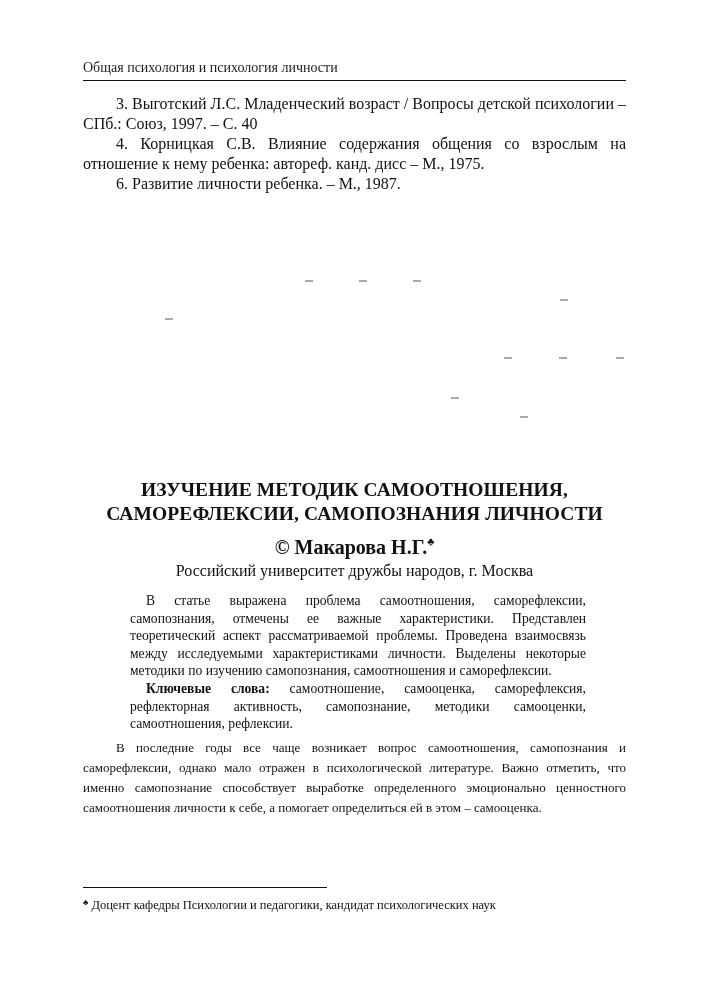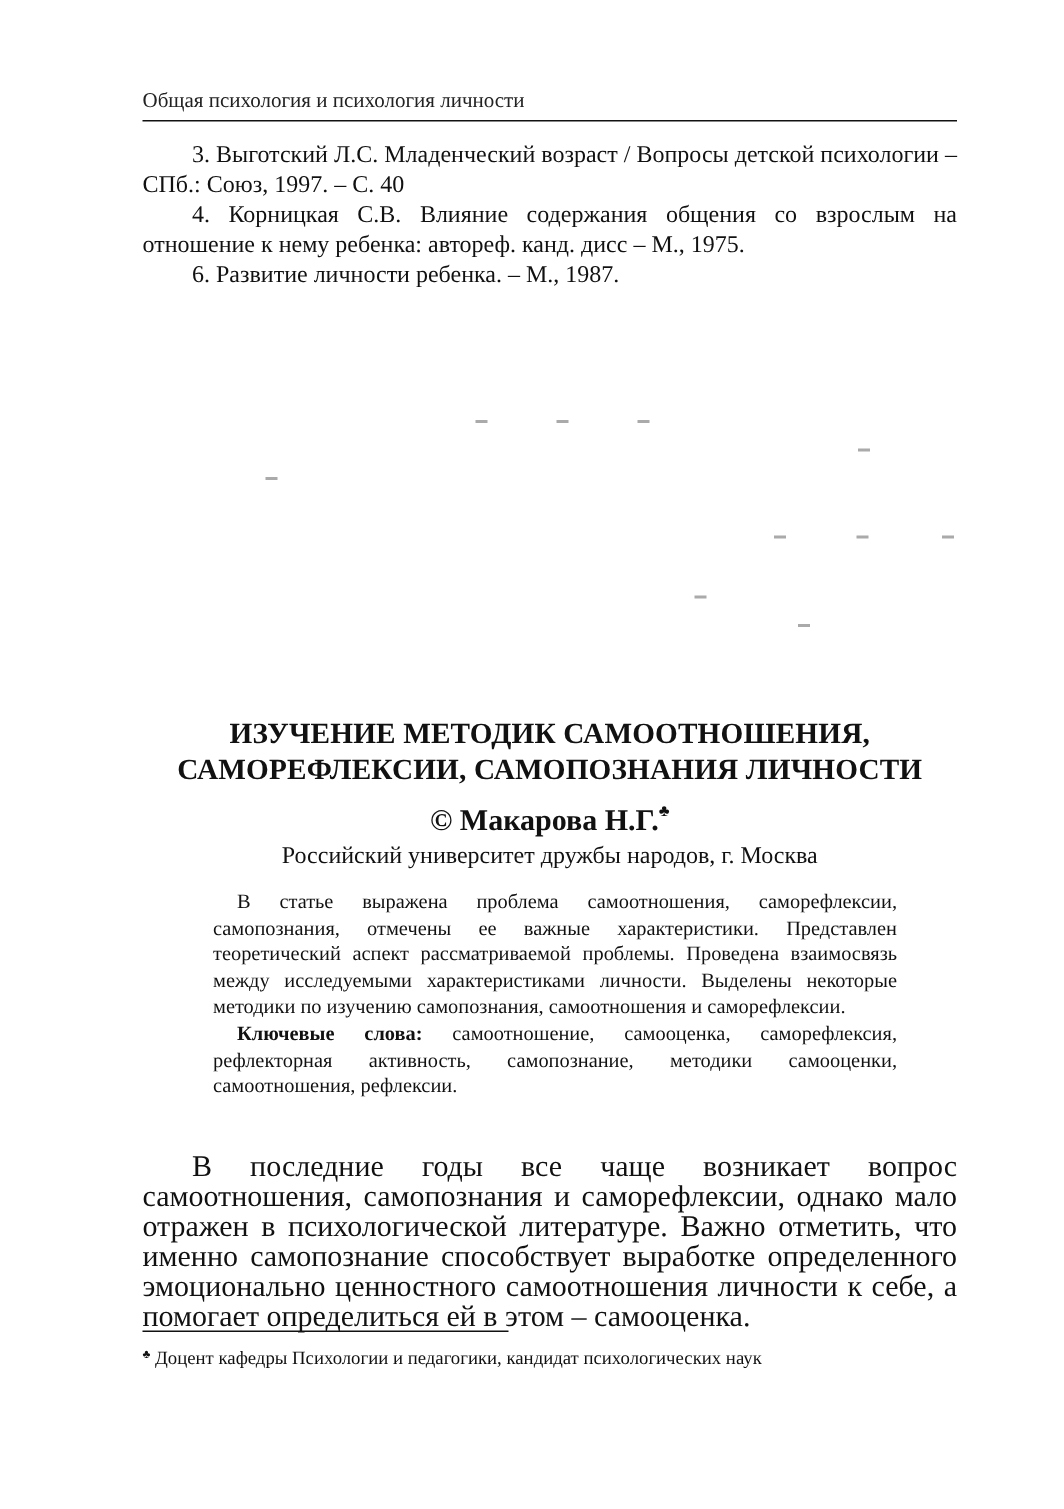--- a/index.html
+++ b/index.html
@@ -10,21 +10,21 @@
     body {
       width: 709px;
       height: 1006px;
       position: relative;
       overflow: hidden;
       font-family: "Liberation Serif", "DejaVu Serif", serif;
       color: #111111;
     }
     .page {
       position: absolute;
-      left: 12px; top: 0;
+      left: 0; top: 0;
       width: 568px;
       height: 1006px;
     }
     .running-header {
       position: absolute;
       left: 83px;
       top: 60px;
       width: 543px;
       font-size: 14px;
       line-height: 16px;
@@ -108,23 +108,22 @@
       text-align: justify;
     }
     .abstract .kw-label {
       font-weight: bold;
     }
     .body-text {
       position: absolute;
       left: 83px;
       top: 738px;
       width: 543px;
-      font-size: 20px;
+      font-size: 13px;
       line-height: 20px;
-      margin-top: 30px;
     }
     .body-text p {
       margin: 0;
       text-indent: 33px;
       text-align: justify;
     }
     .footnote-rule {
       position: absolute;
       left: 83px;
       top: 887px;

